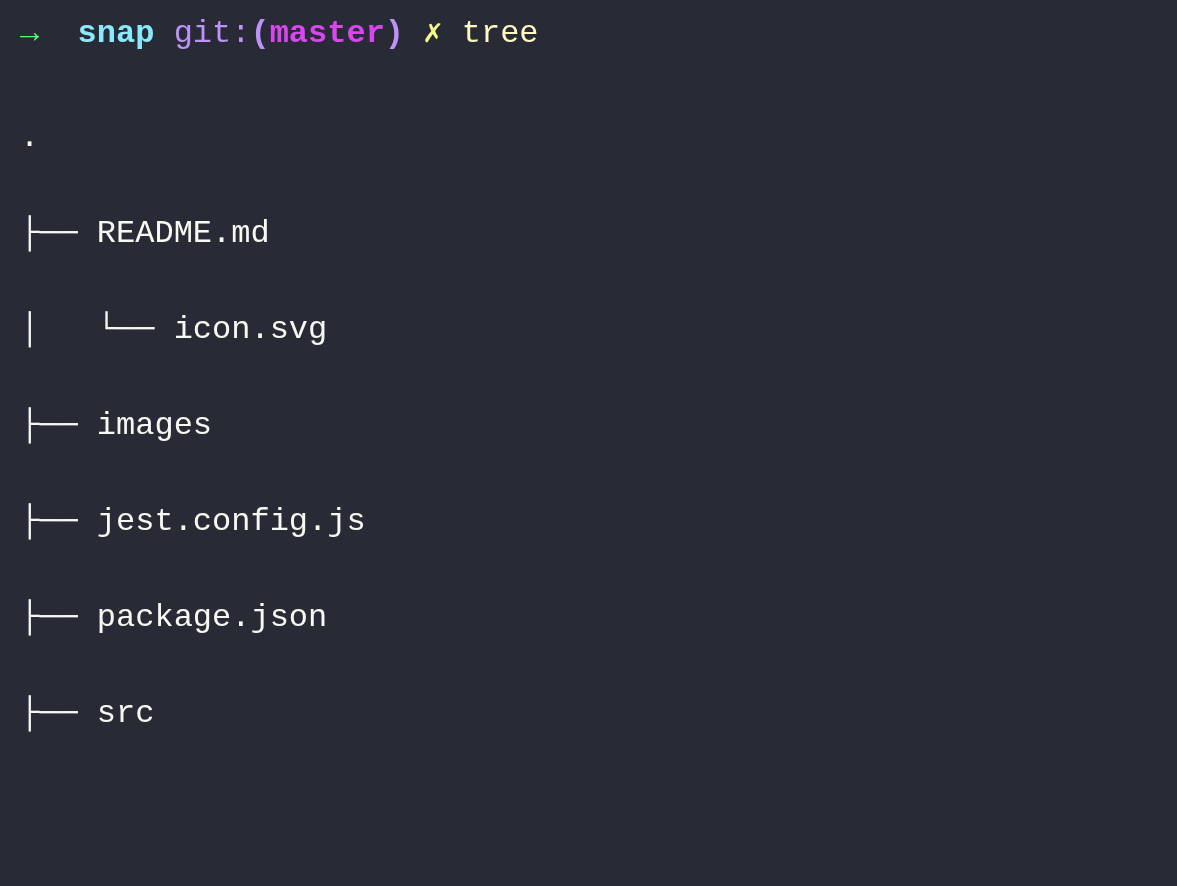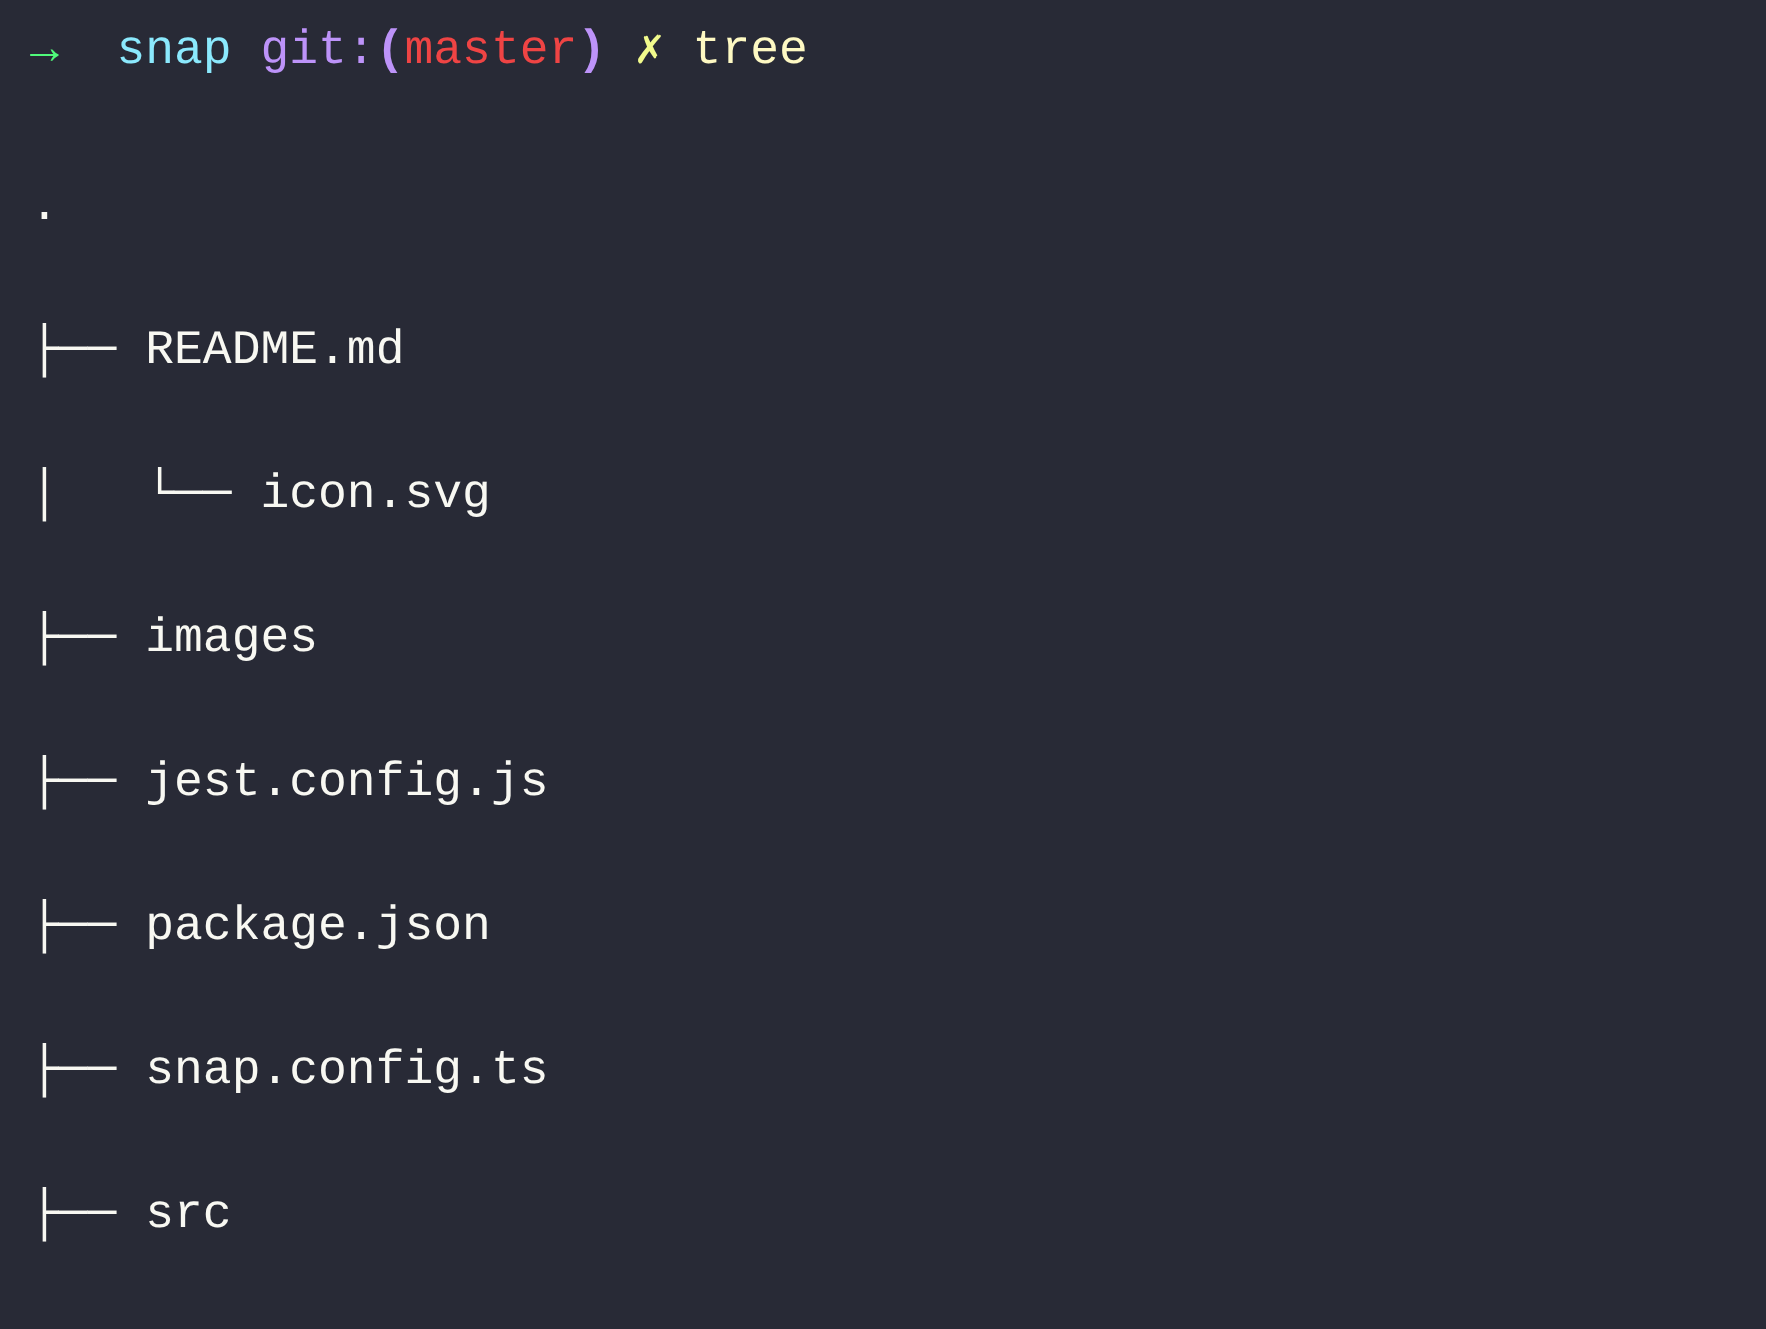--- a/index.html
+++ b/index.html
@@ -21,33 +21,33 @@
     .prompt-line {
       white-space: pre;
       margin-bottom: 8px;
     }
     .arrow {
       color: #50fa7b;
       font-weight: bold;
     }
     .cwd {
       color: #8be9fd;
-      font-weight: normal;
+      font-weight: bold;
     }
     .git-label {
       color: #bd93f9;
       font-weight: normal;
     }
     .git-paren {
       color: #bd93f9;
       font-weight: bold;
     }
     .git-branch {
-      color: #ef4444;
-      font-weight: normal;
+      color: #d946ef;
+      font-weight: bold;
     }
     .dirty-marker {
       color: #f1fa8c;
       font-weight: bold;
     }
     .command {
       color: #fef9c3;
     }
     .tree-output {
       white-space: pre;
@@ -63,18 +63,17 @@
 
 <div class="prompt-line"><span class="arrow">→</span><span>  </span><span class="cwd">snap</span><span> </span><span class="git-label">git:</span><span class="git-paren">(</span><span class="git-branch">master</span><span class="git-paren">)</span><span> </span><span class="dirty-marker">✗</span><span> </span><span class="command">tree</span></div>
 
 <div class="tree-output">
 <span class="tree-line">.</span>
 <span class="tree-line">├── README.md</span>
 <span class="tree-line">│   └── icon.svg</span>
 <span class="tree-line">├── images</span>
 <span class="tree-line">├── jest.config.js</span>
 <span class="tree-line">├── package.json</span>
-<span class="tree-line">├── snap.config.ts</span>
 <span class="tree-line">├── src</span>
 
 
 
 </div>
 
 </body></html>

